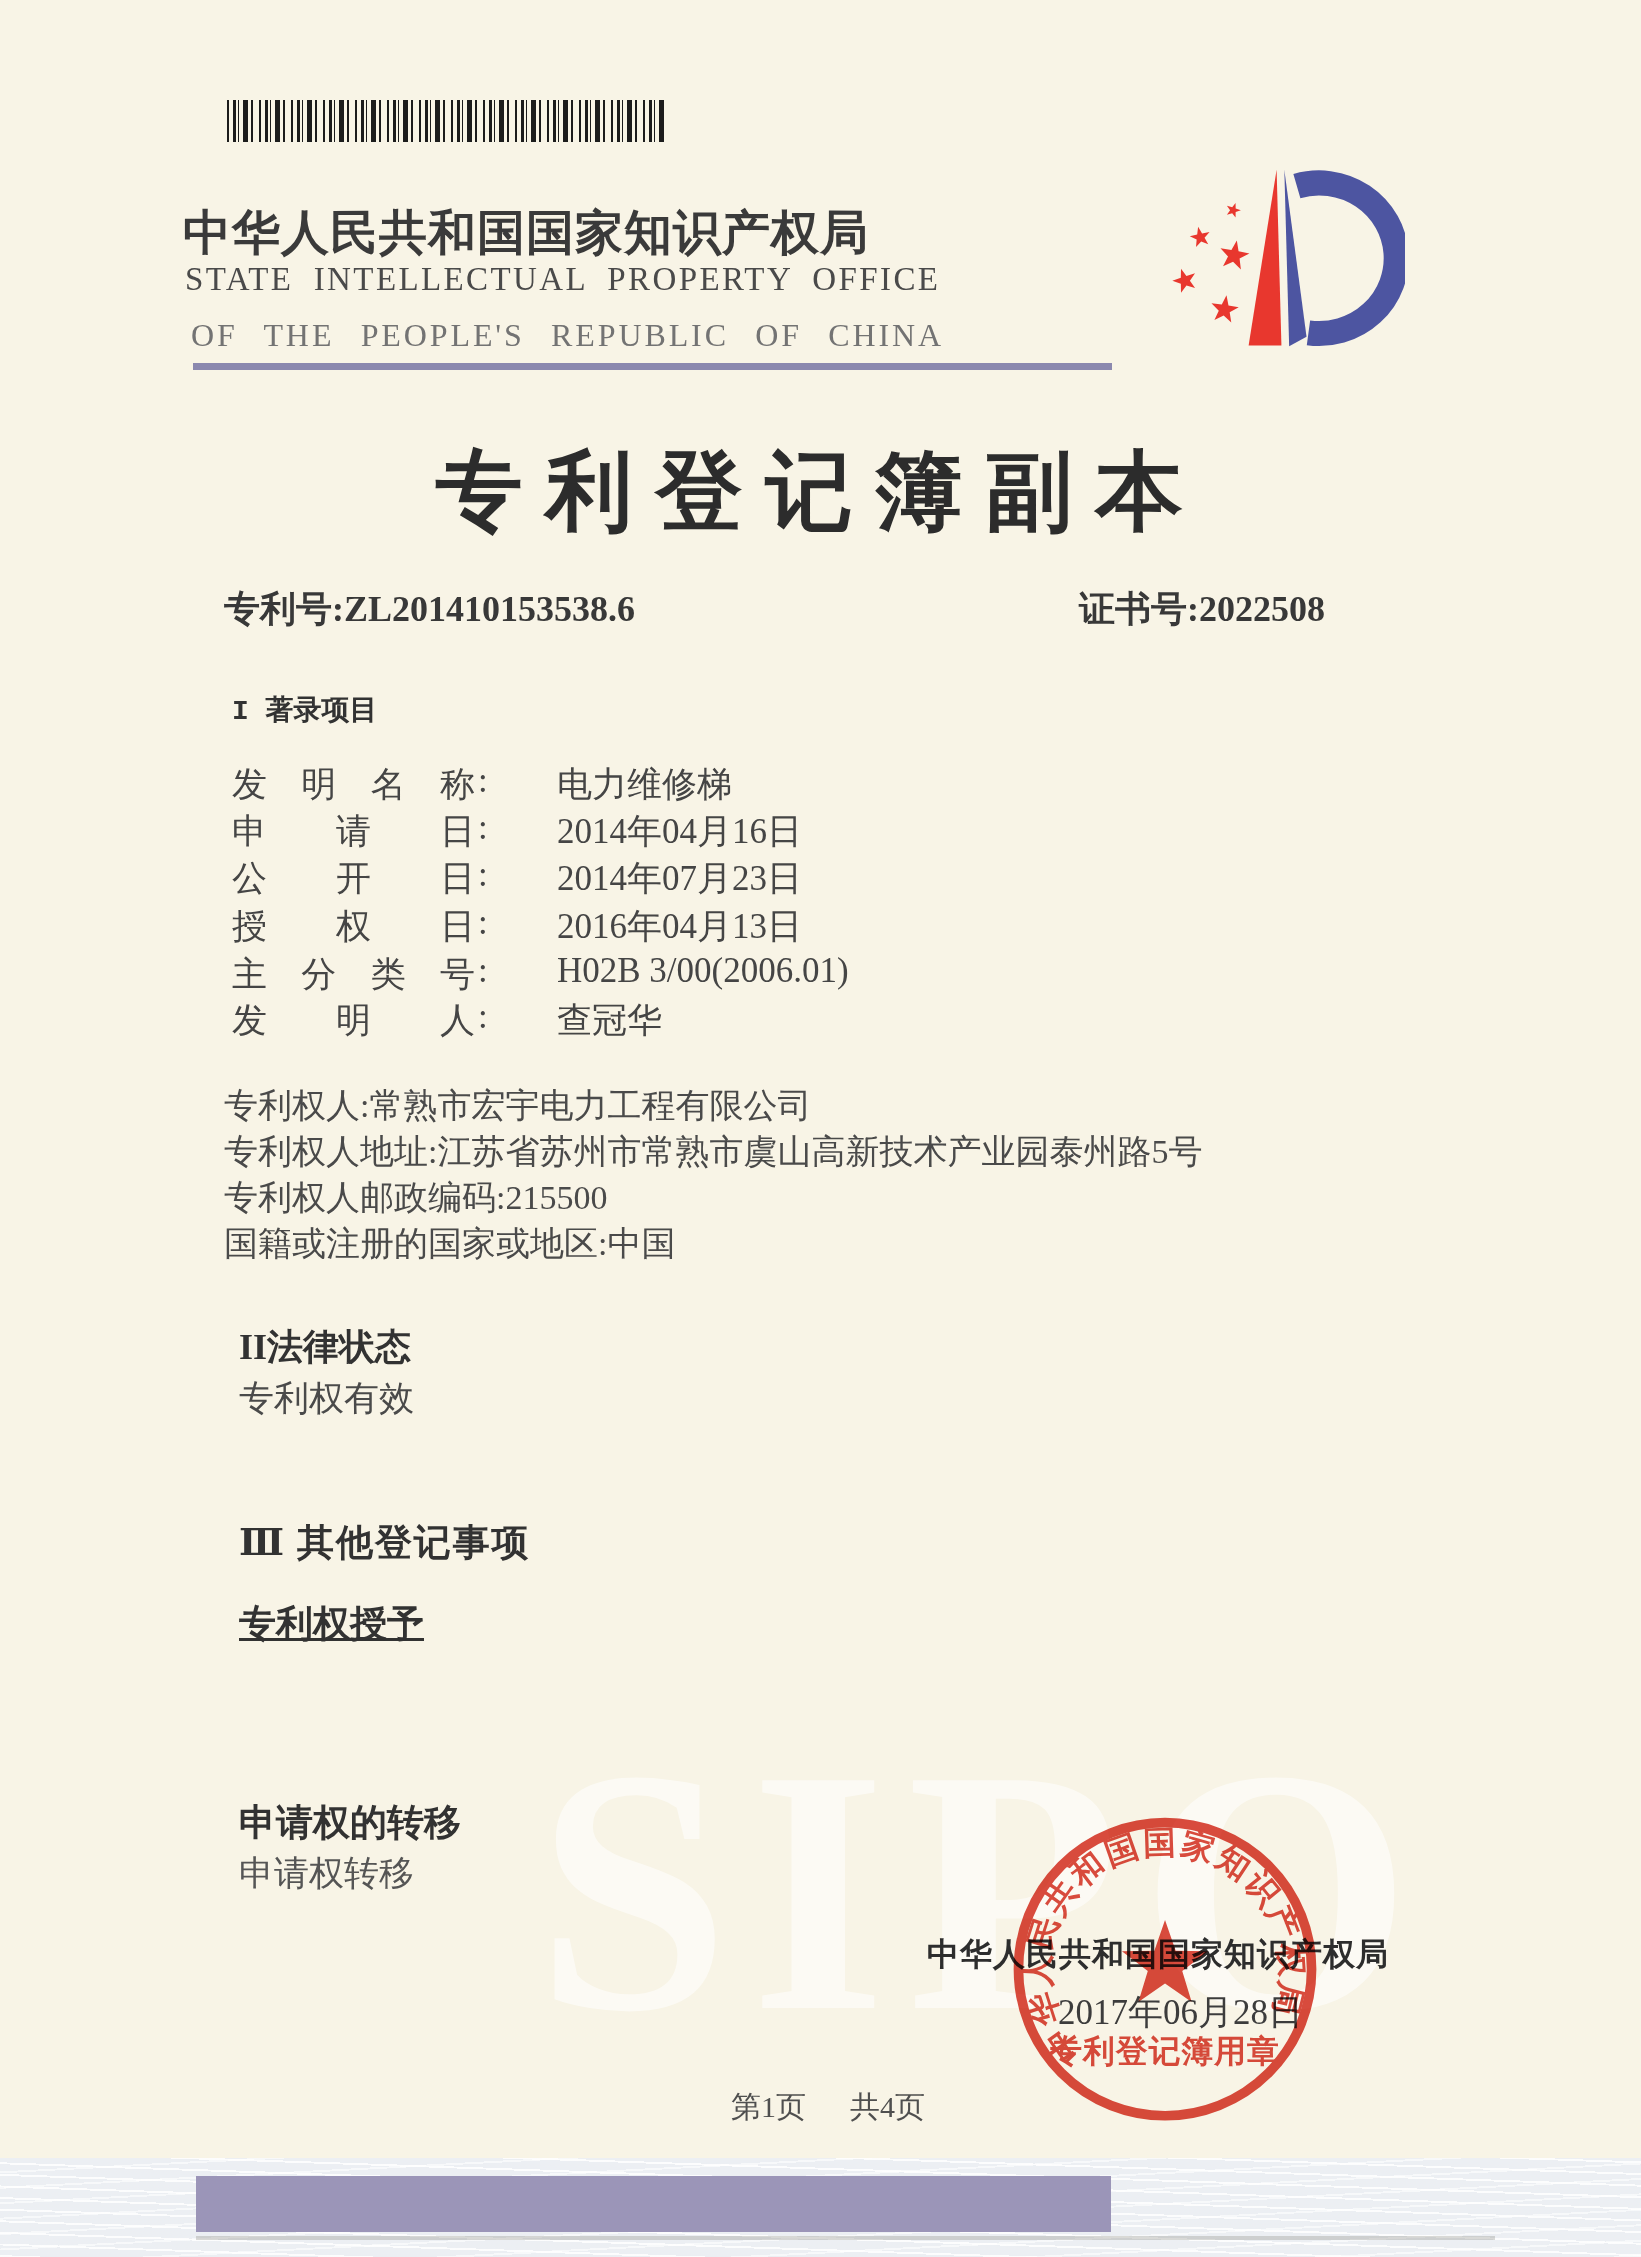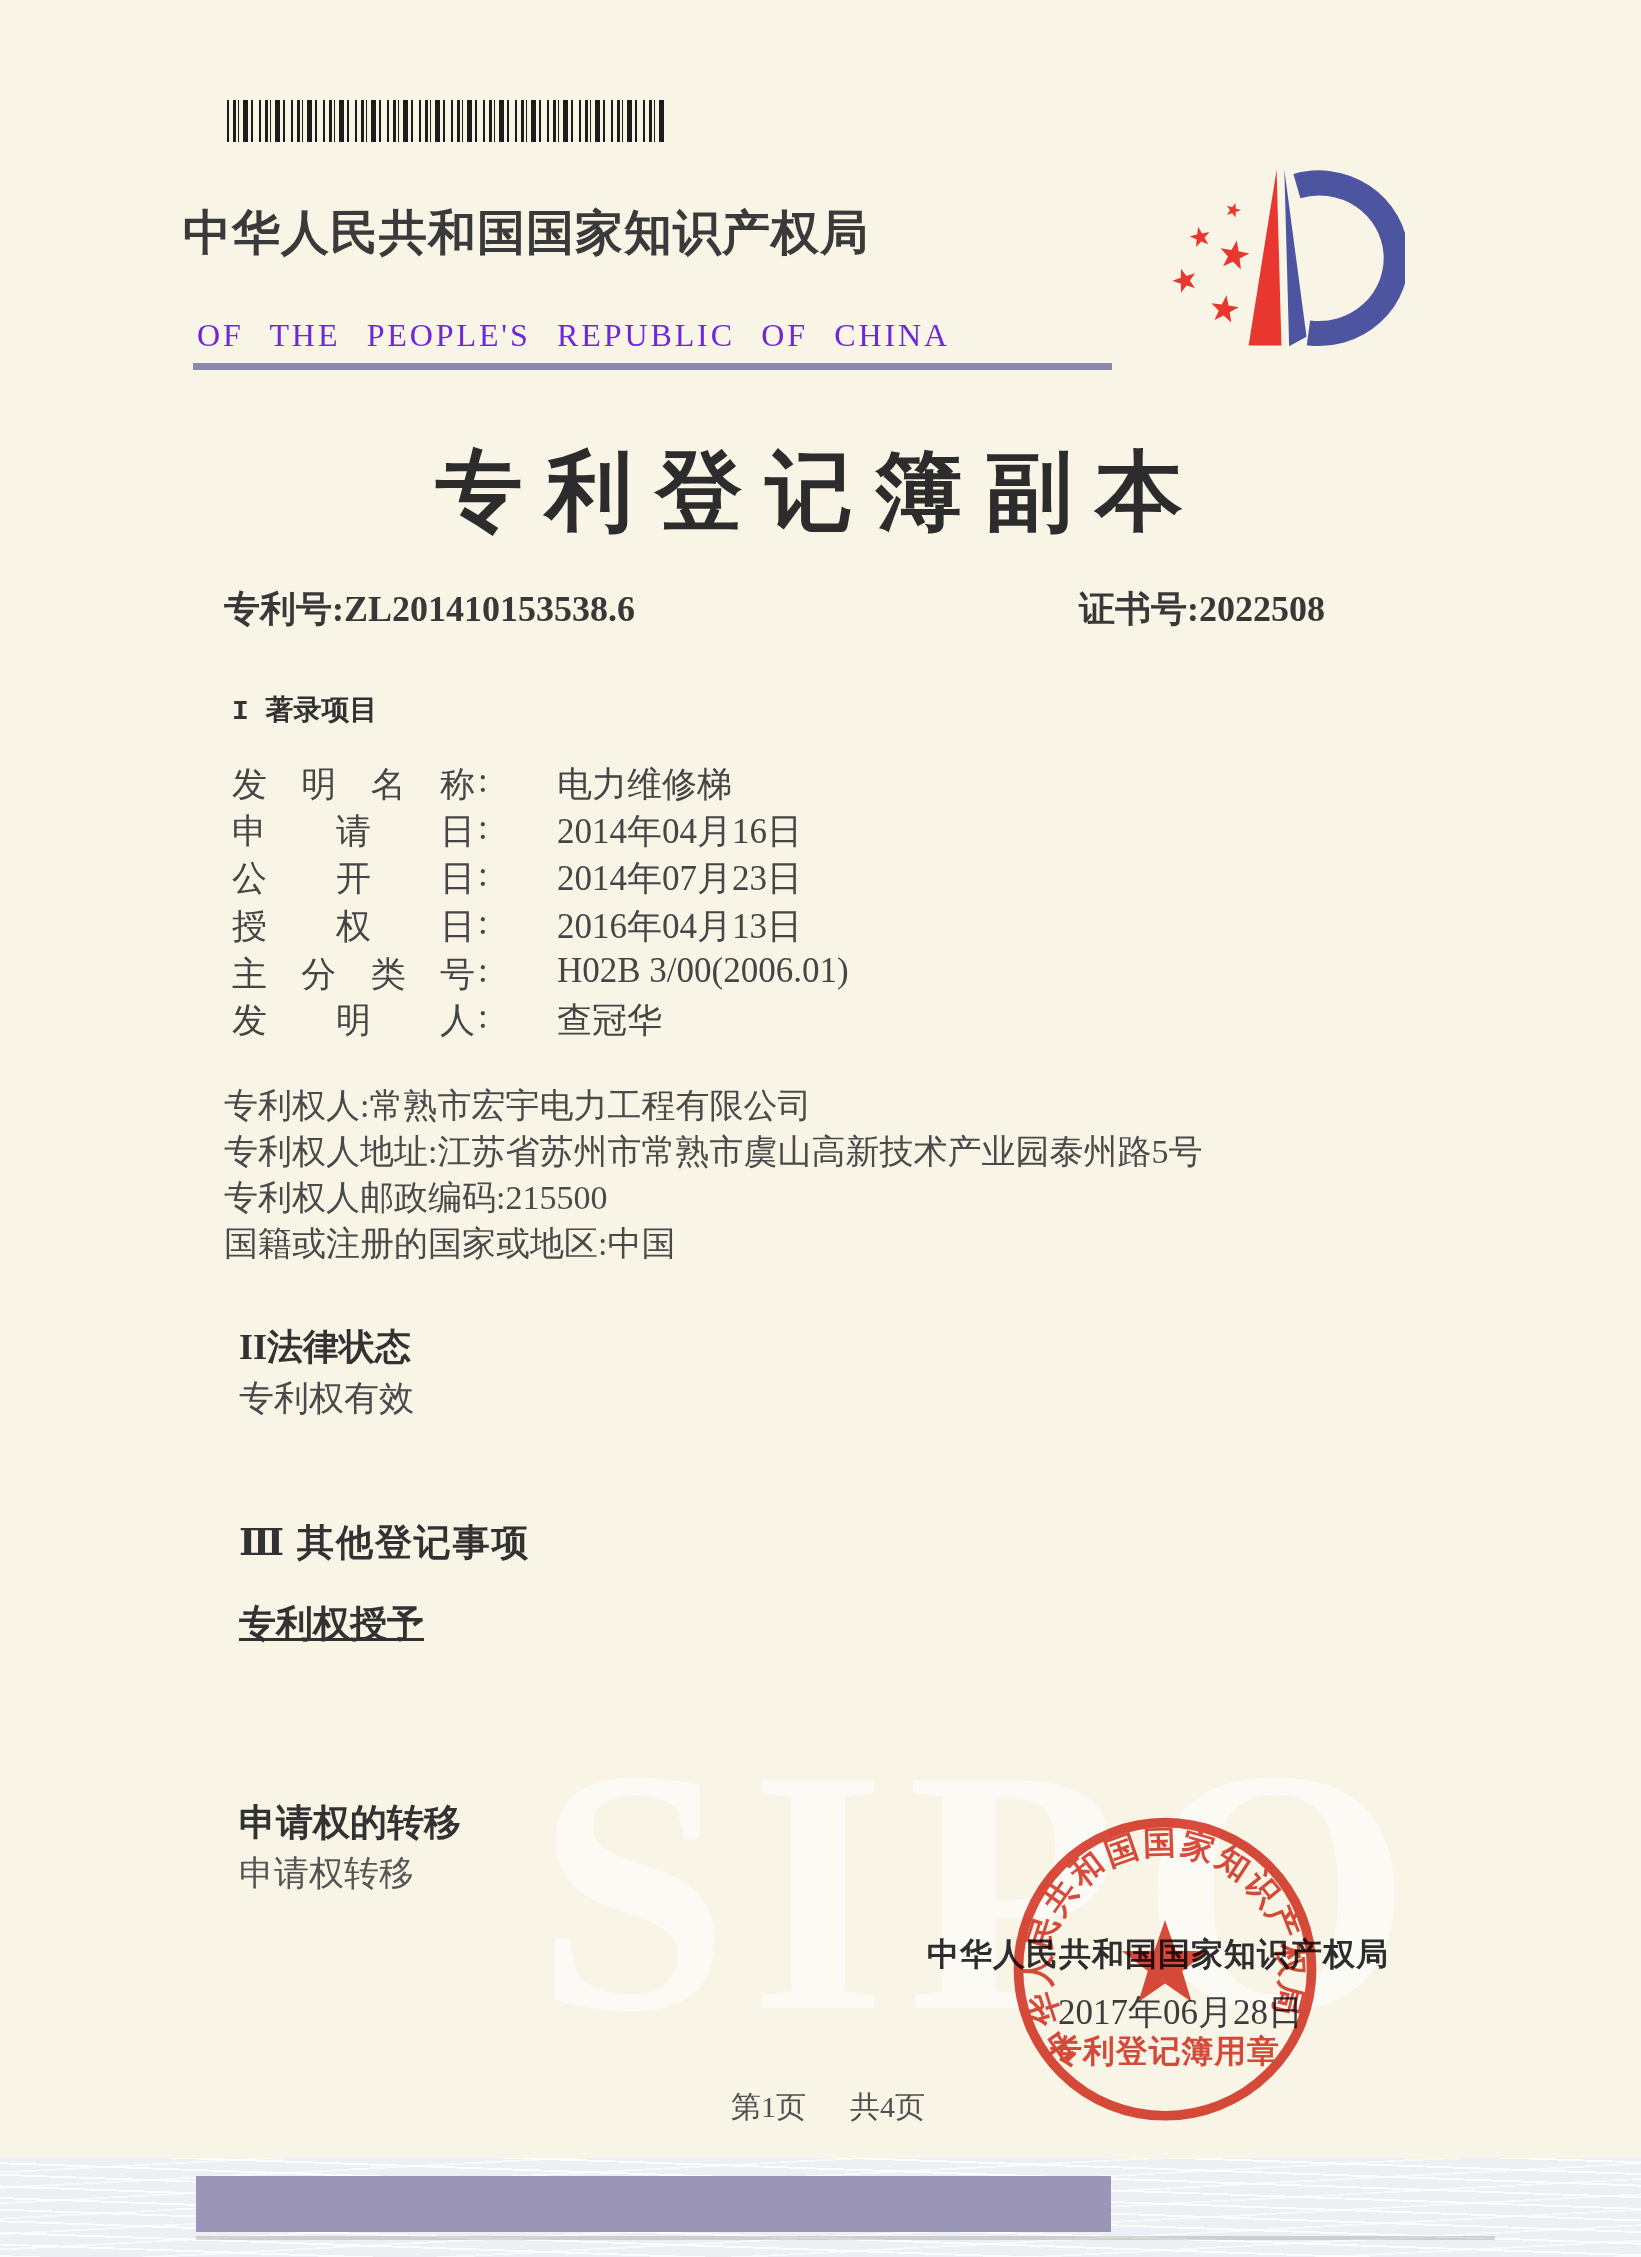--- a/index.html
+++ b/index.html
@@ -13,21 +13,21 @@
     background:repeating-linear-gradient(90deg,
       #1c1c1c 0 1.9px,transparent 1.9px 5.8px,
       #1c1c1c 5.8px 8.7px,transparent 8.7px 10.6px,
       #1c1c1c 10.6px 11.6px,transparent 11.6px 16.4px,
       #1c1c1c 16.4px 21px,transparent 21px 24px,
       #1c1c1c 24px 26px,transparent 26px 32px);}
 
   
   .org-cn{left:183px;top:201px;font-size:48px;font-weight:bold;color:#3a3a3a;letter-spacing:1px;z-index:2;}
   .org-en1{left:185px;top:261px;font-size:33px;color:#4a4a4a;letter-spacing:2.4px;word-spacing:9.7px;z-index:2;}
-  .org-en2{left:197px;top:317px;font-size:32px;color:#6d28d9;letter-spacing:2.9px;word-spacing:15.4px;z-index:2;}
+  .org-en2{left:191px;top:317px;font-size:32px;color:#737373;letter-spacing:2.9px;word-spacing:15.4px;z-index:2;}
   .divider{left:193px;top:363px;width:919px;height:6.8px;z-index:2;}
 
   .doc-title{left:0;top:433px;width:1641px;text-align:center;font-size:87px;font-weight:bold;
              color:#2c2c2c;letter-spacing:23px;z-index:2;}
 
   .pat-no{left:224px;top:585px;font-size:36px;font-weight:700;color:#383838;z-index:2;}
   .cert-no{left:1079px;top:585px;font-size:36px;font-weight:700;color:#383838;z-index:2;}
 
   .h1{font-weight:bold;color:#323232;z-index:2;}
   .sec1-h{left:232px;top:691px;font-size:28px;font-family:Liberation Mono, monospace;}
@@ -68,20 +68,21 @@
 <body>
 
 <div class="stage">
   <div class="paper"></div>
 
   <div class="abs watermark">SIPO</div>
 
   <div class="abs barcode"></div>
 
   <div class="abs org-cn">中华人民共和国国家知识产权局</div>
+  <div class="abs org-en1">STATE INTELLECTUAL PROPERTY OFFICE</div>
   <div class="abs org-en2">OF THE PEOPLE'S REPUBLIC OF CHINA</div>
   <div class="abs divider" style="background: rgb(139, 136, 174);"></div>
 
   <svg class="abs logo" viewBox="0 0 260 210" xmlns="http://www.w3.org/2000/svg">
     <defs>
       <polygon id="star5" points="0,-10 2.35,-3.24 9.51,-3.09 3.8,1.24 5.88,8.09 0,4 -5.88,8.09 -3.8,1.24 -9.51,-3.09 -2.35,-3.24"></polygon>
     </defs>
     <g>
       <path d="M148,30 A80,78 0 1,1 160,182" fill="none" stroke="#4d55a1" stroke-width="26"></path>
       <polygon points="135,13 158,186 140,196" fill="#4d55a1"></polygon>

